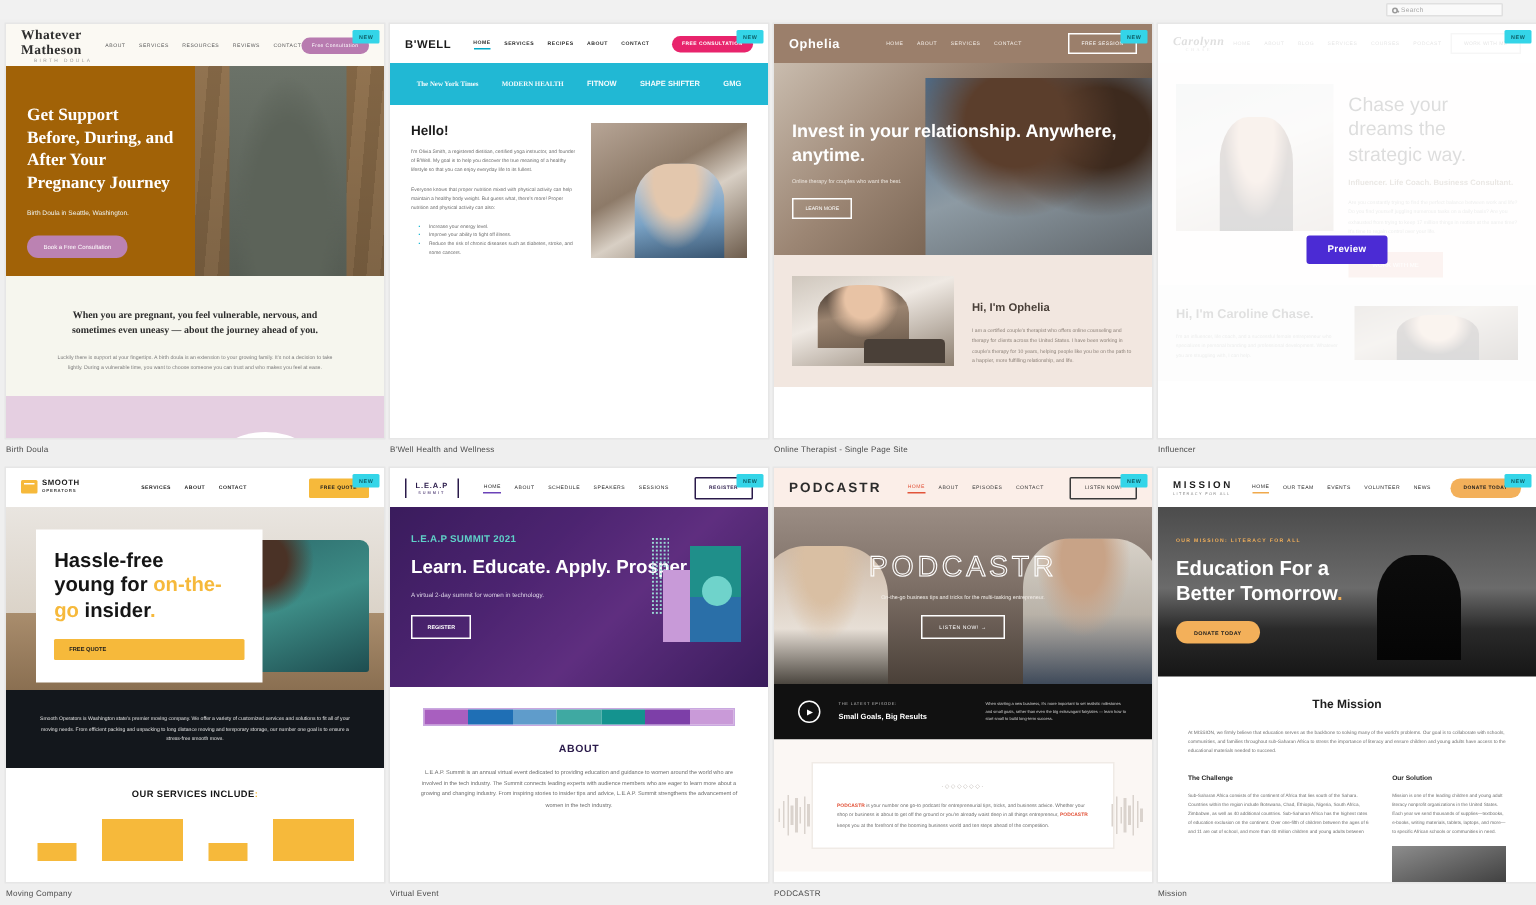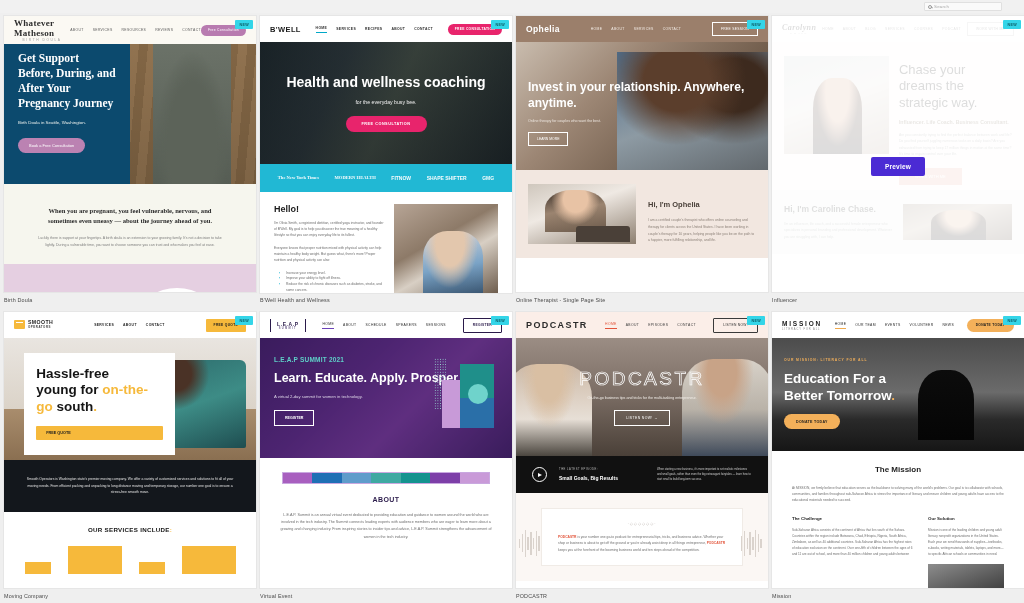--- a/index.html
+++ b/index.html
@@ -95,21 +95,21 @@
   .hero { position: relative; overflow: hidden; }
   .btn { display: inline-block; }
 
   
   .c1 .nav { background: #fbf9f3; height: 28px; }
   .c1 .logo { font-family: "Liberation Serif", serif; font-size: 9px; color: #2e2e2e; letter-spacing: .3px; }
   .c1 .logo small { display:block; font-size: 3.2px; letter-spacing: 1.6px; color:#9c9c9c; font-family:"Liberation Sans",sans-serif; font-weight:normal; text-align:center;}
   .c1 .links span { color: #5a5a5a; }
   .c1 .cta { background: #b87bb0; color: #fff; }
   .c1 .hero { height: 140px; display: flex; }
-  .c1 .heroL { width: 50%; background: #0c4a6e; padding: 7px 14px 0 14px; }
+  .c1 .heroL { width: 50%; background: #a16207; padding: 26px 14px 0 14px; }
   .c1 .heroL h1 { font-family:"Liberation Serif", serif; font-size: 11.5px; color: #fff; line-height: 1.3; }
   .c1 .heroL p { font-size: 4.4px; color: #eef2ee; margin-top: 9px; }
   .c1 .heroL .btn { background: #bb82b2; color: #fff; font-size: 4px; padding: 5px 11px; border-radius: 11px; margin-top: 13px;}
   .c1 .heroR { width: 50%;
     background:
       linear-gradient(180deg, rgba(0,0,0,.06), rgba(0,0,0,.18)),
       repeating-linear-gradient(95deg,#9a7a55 0 9px,#8a6c49 9px 18px);
   }
   .c1 .heroR::after{
     content:""; display:block; width:62%; height:100%; margin-left:18%;
@@ -374,25 +374,20 @@
         <div class="logo">B'WELL</div>
         <div class="links">
           <span class="on">HOME</span>
           <span>SERVICES</span>
           <span>RECIPES</span>
           <span>ABOUT</span>
           <span>CONTACT</span>
         </div>
         <div class="cta">FREE CONSULTATION</div>
       </div>
-      <div class="hero">
-        <h1>Health and wellness coaching</h1>
-        <p>for the everyday busy bee.</p>
-        <div class="btn">FREE CONSULTATION</div>
-      </div>
       <div class="logos">
         <span class="serif">The New York Times</span>
         <span class="serif">MODERN HEALTH</span>
         <span>FITNOW</span>
         <span>SHAPE SHIFTER</span>
         <span>GMG</span>
       </div>
       <div class="sec2">
         <div class="left">
           <h2>Hello!</h2>
@@ -491,21 +486,21 @@
         <div class="links">
           <span>SERVICES</span>
           <span>ABOUT</span>
           <span>CONTACT</span>
         </div>
         <div class="cta">FREE QUOTE</div>
       </div>
       <div class="hero">
         <div class="px"></div>
         <div class="card">
-          <h1><span>Hassle-free</span><br><span>young for </span><em>on-the-go</em><span> south</span><em>.</em></h1>
+          <h1><span>Hassle-free</span><br><span>young for </span><em>on-the-go</em><span> insider</span><em>.</em></h1>
           <div class="btn">FREE QUOTE</div>
         </div>
       </div>
       <div class="dark">
         <p>Smooth Operators is Washington state's premier moving company. We offer a variety of customized services and solutions to fit all of your moving needs. From efficient packing and unpacking to long distance moving and temporary storage, our number one goal is to ensure a stress-free smooth move.</p>
       </div>
       <div class="serv">
         <h2><span>OUR SERVICES INCLUDE</span><em>:</em></h2>
         <div class="row">
           <span class="bx sm"></span>

